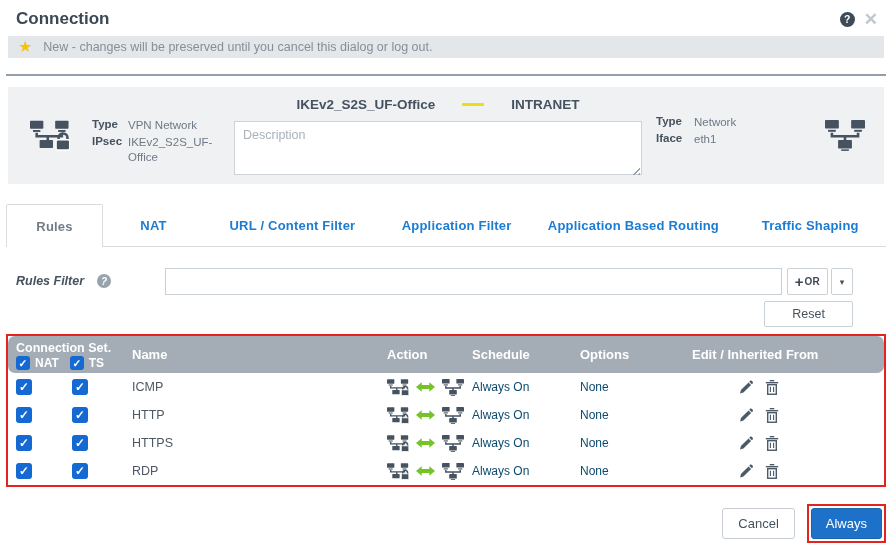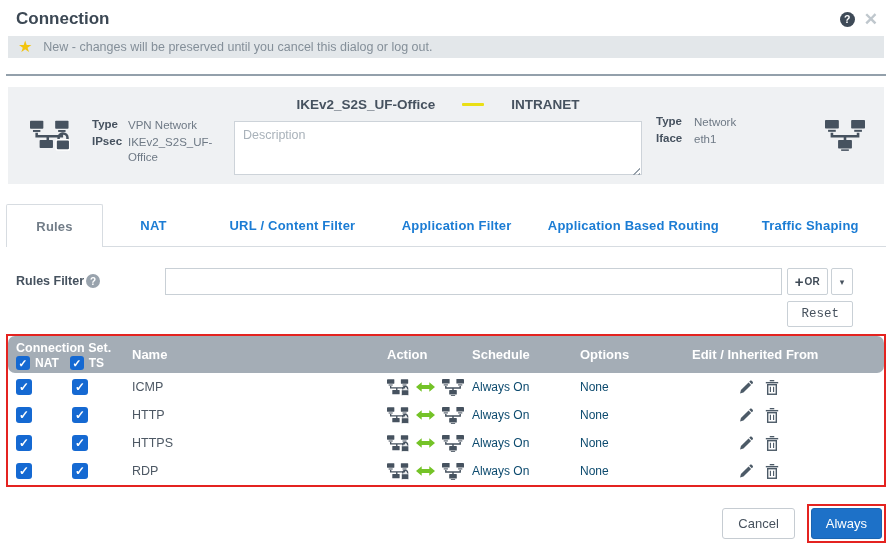--- a/index.html
+++ b/index.html
@@ -71,40 +71,40 @@
   .tab.active {
     flex:0 0 97px; color:#727d88; background:#fff;
     border:1px solid #d7dce1; border-bottom:none; border-radius:2px 2px 0 0;
   }
   .tab.t-nat { flex:0.8; } .tab.t-url { flex:1.4; } .tab.t-app { flex:1.2; }
   .tab.t-abr { flex:1.6; } .tab.t-ts { flex:1.2; }
 
   
   .filter-row { display:flex; align-items:flex-start; margin:21px 39px 0 16px; }
   .filter-label { flex:0 0 149px; padding-top:6px; font-size:12.5px; font-weight:bold; color:#46525f;
-    display:flex; align-items:flex-end; gap:2px; }
+    display:flex; align-items:flex-end; gap:13px;font-style:italic; }
   .help-badge.gray { background:#99a3ad; width:14px; height:14px; font-size:10px; }
   .filter-input {
     flex:1; height:27px; border:1px solid #c9d0d6; background:#fff; outline:none;
     font-family:"Liberation Sans", sans-serif; font-size:12.5px; padding:0 8px; color:#47525e;
   }
   .or-btn {
     margin-left:5px; height:27px; border:1px solid #c9d0d6; background:#fff; cursor:pointer;
     display:flex; align-items:center; padding:0 7px; color:#3f4a56; border-radius:2px;
   }
   .or-btn .plus { font-size:15px; font-weight:bold; margin-right:1px; }
   .or-btn .or-txt { font-size:10px; font-weight:bold; letter-spacing:0.3px;text-align:center; }
   .caret-btn {
     margin-left:3px; width:22px; height:27px; border:1px solid #c9d0d6; background:#fff; cursor:pointer;
     display:flex; align-items:center; justify-content:center; font-size:9px; color:#47525e; border-radius:2px;
   }
   .reset-row { display:flex; justify-content:flex-end; margin:6px 39px 0 0; }
   .reset-btn {
     border:1px solid #c9d0d6; background:#fff; cursor:pointer; border-radius:2px;
-    font-family:Liberation Mono, monospace; font-size:12.5px; color:#47525e; padding:5px 13px;
+    font-family:Liberation Sans, sans-serif; font-size:12.5px; color:#47525e; padding:5px 27px;
   }
 
   
   .table-wrap { margin:7px 6px 0; border:2px solid #e42320; background:#fff; }
   .tgrid { display:grid; grid-template-columns:56px 60px 255px 85px 108px 112px 1fr; padding-left:8px;border-radius:7px; }
   .thead { background:#a4adb6; color:#fff; height:37px; align-items:center; }
   .cs-cell { grid-column:1 / 3; padding-top:2px; }
   .cs-title { font-size:12.5px; font-weight:bold; line-height:1.15; }
   .cs-checks { display:flex; align-items:center; gap:11px; margin-top:1px; }
   .cs-check-group { display:flex; align-items:center; gap:5px; cursor:pointer; }

